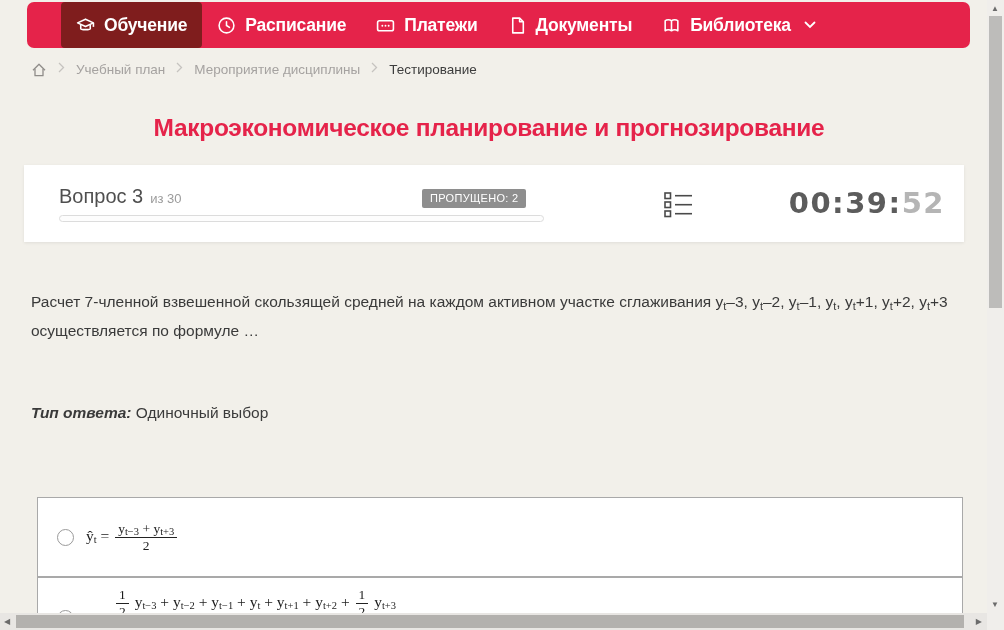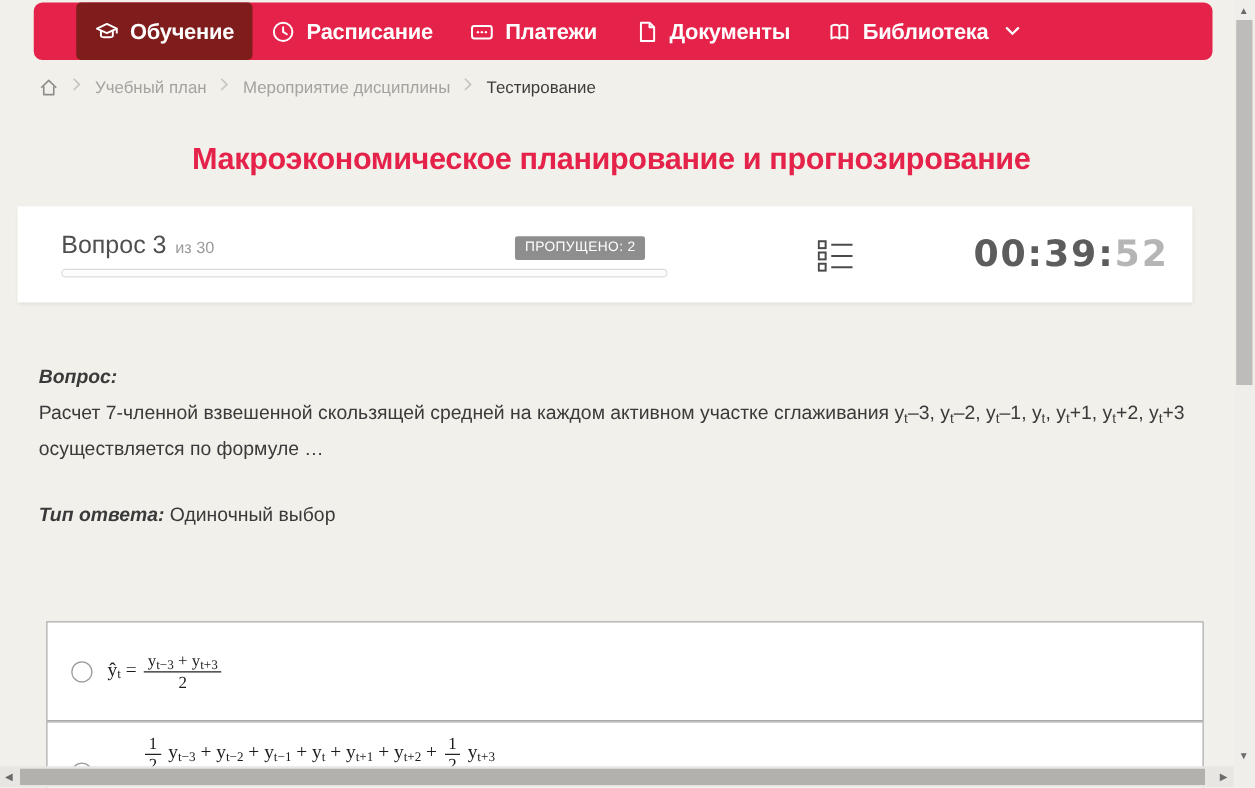--- a/index.html
+++ b/index.html
@@ -34,21 +34,21 @@
   .crumb.current { color:#3d3d3d; cursor:default; }
   .crumb-sep { display:block; }
   
   .page-title {
     position:absolute; left:19px; width:940px; top:114px;
     text-align:center; color:#e5234a;
     font-size:24.5px; font-weight:bold; letter-spacing:-0.3px;
   }
   
   .qcard {
-    position:absolute; left:14px; top:165px; width:940px; height:77px;
+    position:absolute; left:24px; top:165px; width:940px; height:77px;
     background:#fff; box-shadow:0 1px 3px rgba(0,0,0,.08);
   }
   .q-label { position:absolute; left:35px; top:20px; font-size:20px; color:#4f4f4f; }
   .q-count { font-size:13px; color:#9b9b9b; margin-left:7px; }
   .skip-badge {
     position:absolute; left:398px; top:24px;
     background:#8e8e8e; color:#fff; font-size:11px; font-weight:normal;
     letter-spacing:.3px; padding:3px 8px 4px; border-radius:2px;
   }
   .progress {
@@ -190,21 +190,20 @@
         <rect x="1" y="19" width="5.5" height="5.5"></rect>
         <path d="M11 3.7 H28"></path>
         <path d="M11 12.7 H28"></path>
         <path d="M11 21.7 H28"></path>
       </svg>
   </div>
   <div class="timer"><span>00:39:</span><span class="secs">52</span></div>
 </div>
 
 <div class="question-block">
-  <div class="q-prompt-label">Вопрос:</div>
   <div class="q-text">Расчет 7-членной взвешенной скользящей средней на каждом активном участке сглаживания y<sub>t</sub>–3, y<sub>t</sub>–2, y<sub>t</sub>–1, y<sub>t</sub>, y<sub>t</sub>+1, y<sub>t</sub>+2, y<sub>t</sub>+3 осуществляется по формуле …</div>
 </div>
 
 <div class="answer-type">
   <span class="a-type-label">Тип ответа:</span>
   <span>Одиночный выбор</span>
 </div>
 
 <div class="option opt1">
   <span class="radio"></span>

